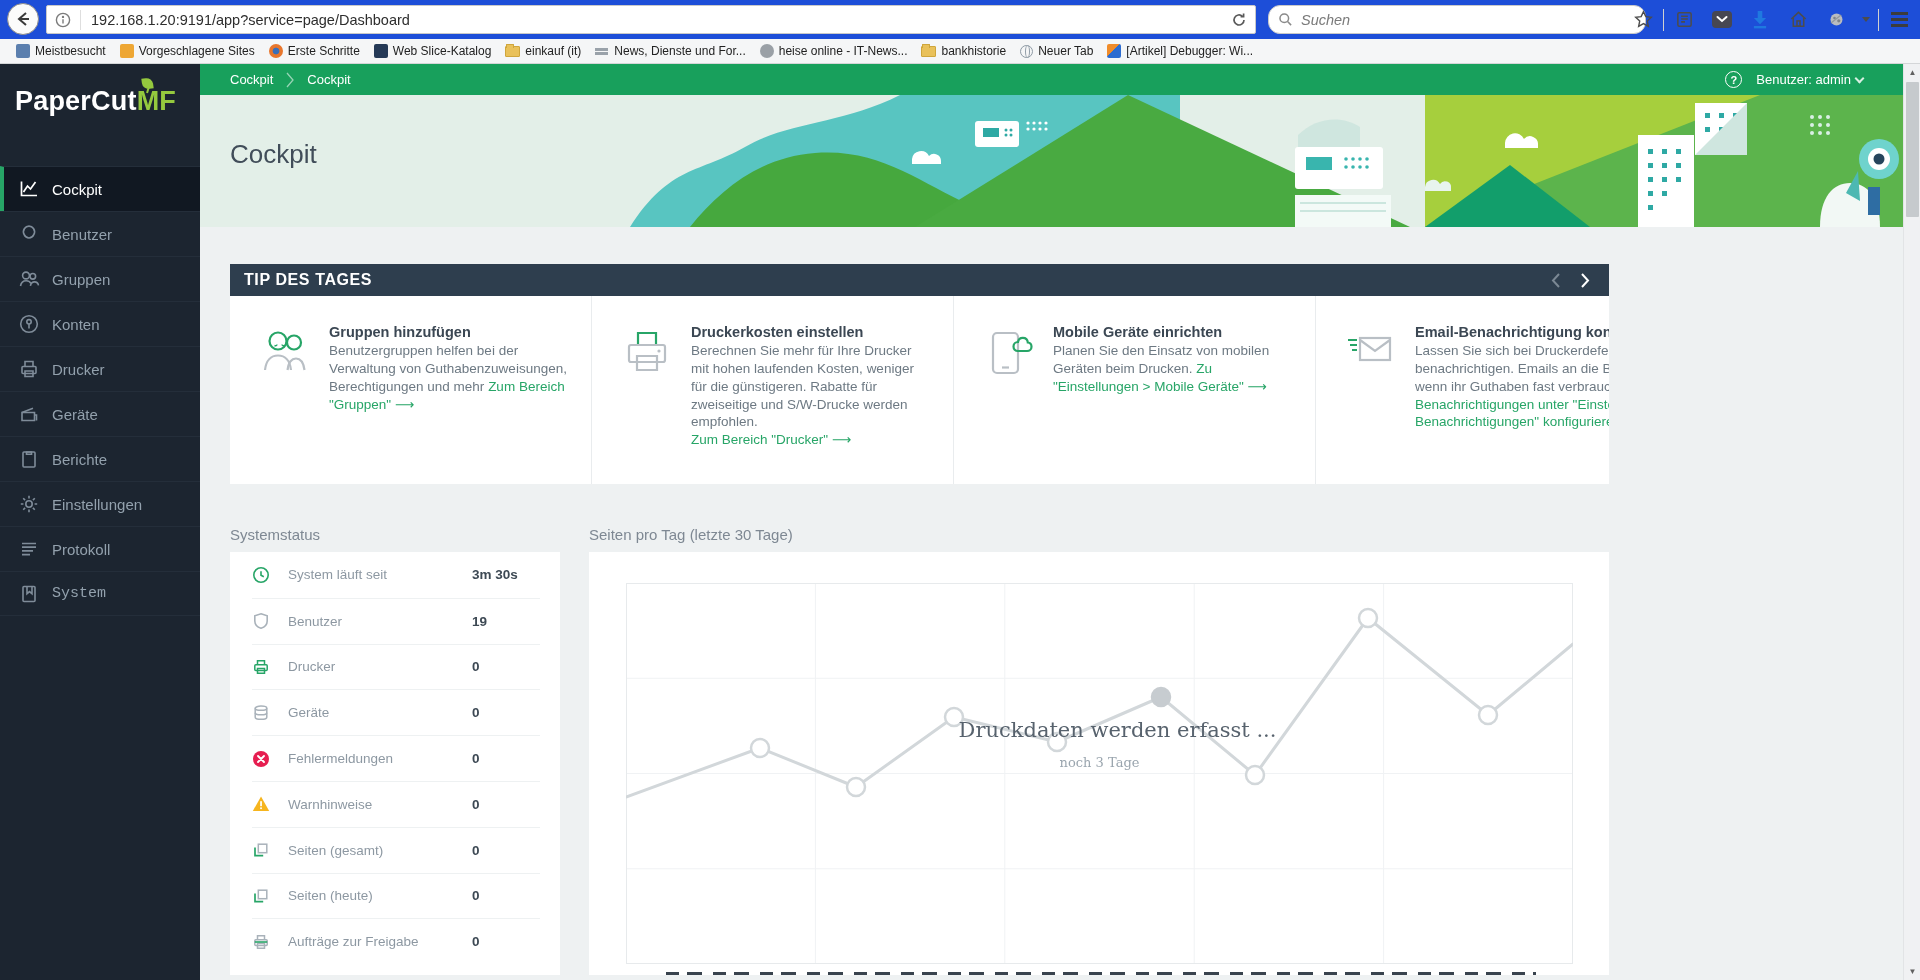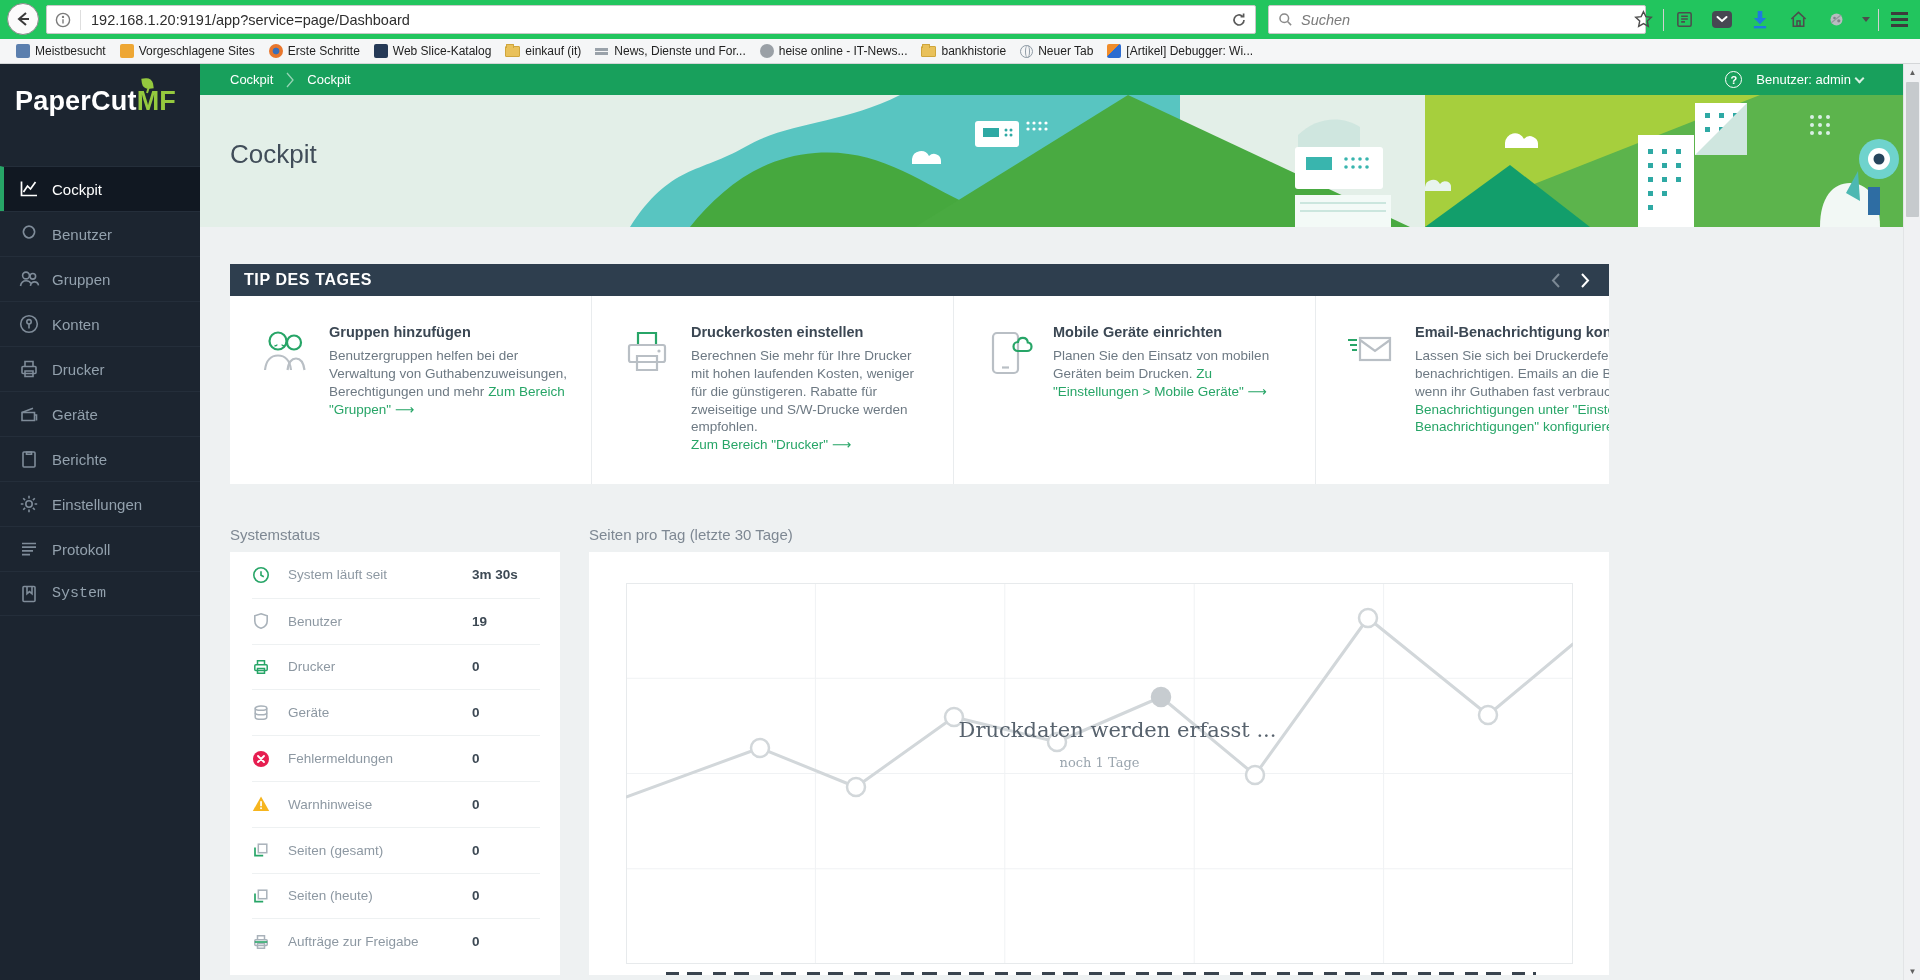--- a/index.html
+++ b/index.html
@@ -5,29 +5,29 @@
   * { margin:0; padding:0; box-sizing:border-box; }
   html,body { width:1920px; height:980px; }
   body {
     position:relative; overflow:hidden; background:#eef1f2;
     font-family:"Liberation Sans", sans-serif; -webkit-font-smoothing:antialiased;
   }
   svg { display:block; }
 
   
   .browser { position:absolute; top:0; left:0; width:1920px; height:64px;
-             background:#22c55e; border-bottom:1px solid #d4d6d8; z-index:30; }
+             background:#1d4ed8; border-bottom:1px solid #d4d6d8; z-index:30; }
   .toolbar { position:relative; height:39px; }
   .back-btn { position:absolute; left:7px; top:3px; width:32px; height:32px; border-radius:50%;
               border:1.5px solid #8b8b8b; background:#fbfbfb; display:flex; align-items:center; justify-content:center; }
   .urlbar { position:absolute; left:46px; top:5px; width:1210px; height:29px; background:#fff;
             border:1px solid #c9c9c9; border-radius:2px; display:flex; align-items:center; padding:0 8px; }
   .url-text { font-size:14.5px; color:#2e2e2e; margin-left:10px; flex:1; white-space:nowrap; overflow:hidden; }
   .searchbar { position:absolute; left:1268px; top:5px; width:378px; height:29px; background:#fff;
-               border:1px solid #c9c9c9; border-radius:2px; display:flex; align-items:center; padding:0 9px; }
+               border:1px solid #c9c9c9; border-radius:12px; display:flex; align-items:center; padding:0 9px; }
   .search-ph { font-size:14.5px; color:#7a7a7a; font-style:italic; margin-left:8px; }
   .tb-icons { position:absolute; right:2px; top:0; height:39px; display:flex; align-items:center; }
   .tb-btn { width:38px; height:39px; display:flex; align-items:center; justify-content:center; }
   .tb-sep { width:1px; height:22px; background:#d0d0d0; margin:0 1px; }
   .hamburger { display:flex; flex-direction:column; gap:3.5px; }
   .hamburger i { display:block; width:17px; height:2.5px; background:#3c3c3c; }
   .chev-small { width:0; height:0; border-left:4.5px solid transparent; border-right:4.5px solid transparent;
                 border-top:5.5px solid #4c4c4c; }
 
   .bookmarks { position:absolute; top:39px; left:0; right:0; height:24px; display:flex; align-items:center;
@@ -83,21 +83,21 @@
   .tips { position:absolute; top:37px; left:30px; width:1379px; }
   .tips-head { height:32px; background:#2e3e4e; color:#fff; display:flex; align-items:center; padding:0 14px;
                font-size:16px; font-weight:700; letter-spacing:0.6px; }
   .tips-nav { margin-left:auto; display:flex; align-items:center; gap:10px; }
   .tips-nav .arr { width:20px; height:20px; display:flex; align-items:center; justify-content:center; }
   .cards { background:#fff; height:188px; display:flex; overflow:hidden; }
   .card { flex:0 0 359.7px; border-right:1px solid #e9ecee; padding:27px 24px 0 28px; display:flex; gap:17px; }
   .card:last-child { border-right:none; }
   .tip-ic { flex:0 0 54px; padding-top:3px; }
   .card-txt { font-size:13.5px; line-height:1.32; color:#6d7983; min-width:238px; }
-  .card-txt h3 { font-size:14.5px; font-weight:700; color:#3b4753; margin-bottom:5px; white-space:nowrap; }
+  .card-txt h3 { font-size:14.5px; font-weight:700; color:#3b4753; white-space:nowrap; }
   .tip-link { color:#27a567; cursor:pointer; }
   .tip-arrow { color:#27a567; letter-spacing:-1px; }
 
   
   .lower { position:absolute; top:299px; left:30px; width:1379px; }
   .sec-label { font-size:15px; color:#7e8893; margin-bottom:9px; }
   .status-col { position:absolute; left:0; top:0; width:330px; }
   .chart-col { position:absolute; left:359px; top:0; width:1020px; }
   .panel { background:#fff; }
   .status-card { height:423px; overflow:hidden; }
@@ -659,21 +659,21 @@
                 <circle cx="134" cy="165" r="9" fill="#fff" stroke="#d2d7da" stroke-width="2.5"></circle>
                 <circle cx="230" cy="204" r="9" fill="#fff" stroke="#d2d7da" stroke-width="2.5"></circle>
                 <circle cx="328" cy="134" r="9" fill="#fff" stroke="#d2d7da" stroke-width="2.5"></circle>
                 <circle cx="431" cy="159" r="9" fill="#fff" stroke="#d2d7da" stroke-width="2.5"></circle>
                 <circle cx="535" cy="114" r="9" fill="#c7ccd0" stroke="#c7ccd0" stroke-width="2.5"></circle>
                 <circle cx="629" cy="192" r="9" fill="#fff" stroke="#d2d7da" stroke-width="2.5"></circle>
                 <circle cx="742" cy="35" r="9" fill="#fff" stroke="#d2d7da" stroke-width="2.5"></circle>
                 <circle cx="862" cy="132" r="9" fill="#fff" stroke="#d2d7da" stroke-width="2.5"></circle>
               </svg>
             <div class="empty-title">Druckdaten werden erfasst ...</div>
-            <div class="empty-sub">noch 1 Tage</div>
+            <div class="empty-sub">noch 3 Tage</div>
             <div class="axis-clip"></div>
           </div>
         </div>
 
       </div>
     </div>
   </div>
 
   <div class="scrollbar">
     <div class="sb-arr">▲</div>

